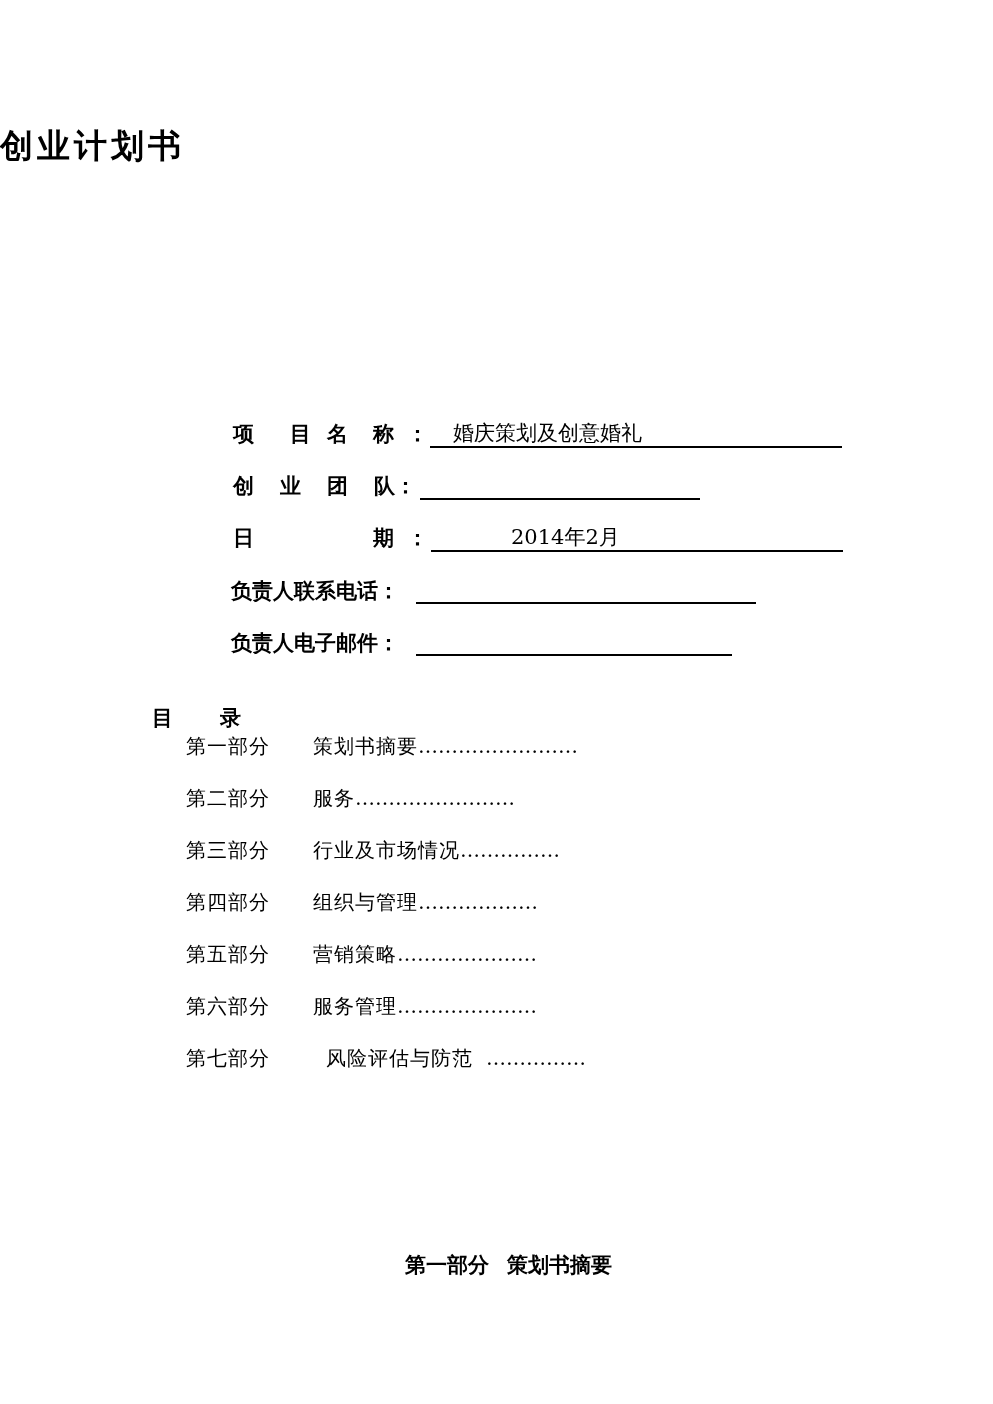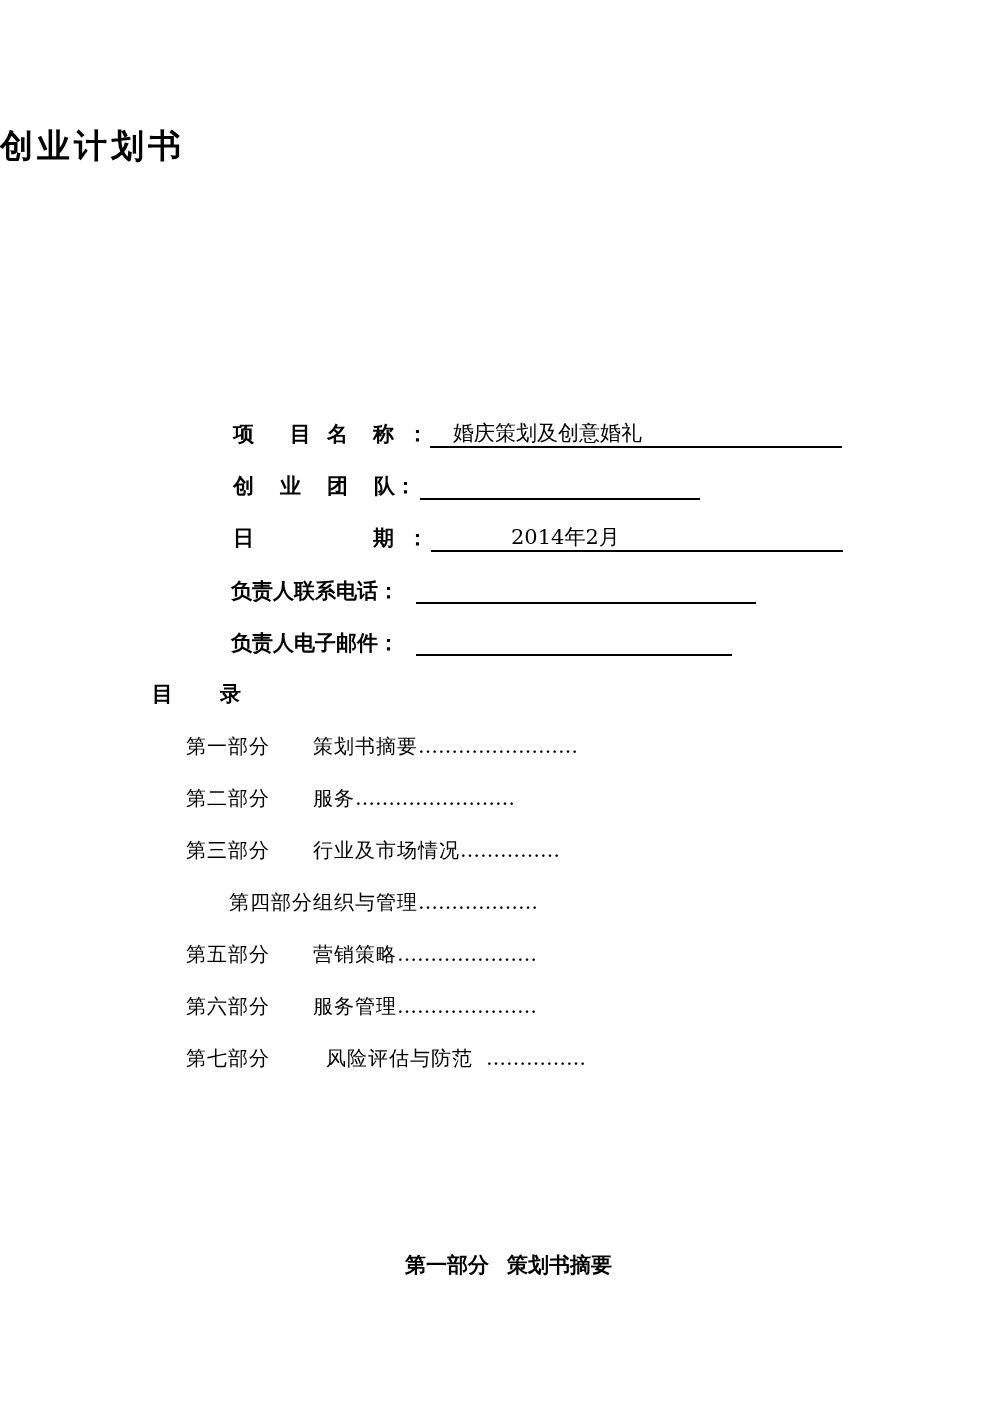--- a/index.html
+++ b/index.html
@@ -44,20 +44,21 @@
     .field-value {
       display: inline-block;
       font-size: 21px;
       line-height: 26px;
     }
 
     .toc-heading {
       font-size: 21px;
       font-weight: bold;
       line-height: 28px;
+      margin-top: 24px;
     }
     .toc-row {
       font-size: 20px;
       line-height: 28px;
       display: flex;
     }
     .toc-num {
       width: 127px;
       letter-spacing: 1px;
     }
@@ -126,21 +127,21 @@
 <div class="abs toc-row" style="left:186px; top:784px;">
   <span class="toc-num">第二部分</span>
   <span class="toc-title">服务</span>
   <span class="toc-dots">……………………</span>
 </div>
 <div class="abs toc-row" style="left:186px; top:836px;">
   <span class="toc-num">第三部分</span>
   <span class="toc-title">行业及市场情况</span>
   <span class="toc-dots">……………</span>
 </div>
-<div class="abs toc-row" style="left:186px; top:888px;text-align:right;">
+<div class="abs toc-row" style="left:186px; top:888px;">
   <span class="toc-num">第四部分</span>
   <span class="toc-title">组织与管理</span>
   <span class="toc-dots">………………</span>
 </div>
 <div class="abs toc-row" style="left:186px; top:940px;">
   <span class="toc-num">第五部分</span>
   <span class="toc-title">营销策略</span>
   <span class="toc-dots">…………………</span>
 </div>
 <div class="abs toc-row" style="left:186px; top:992px;">

